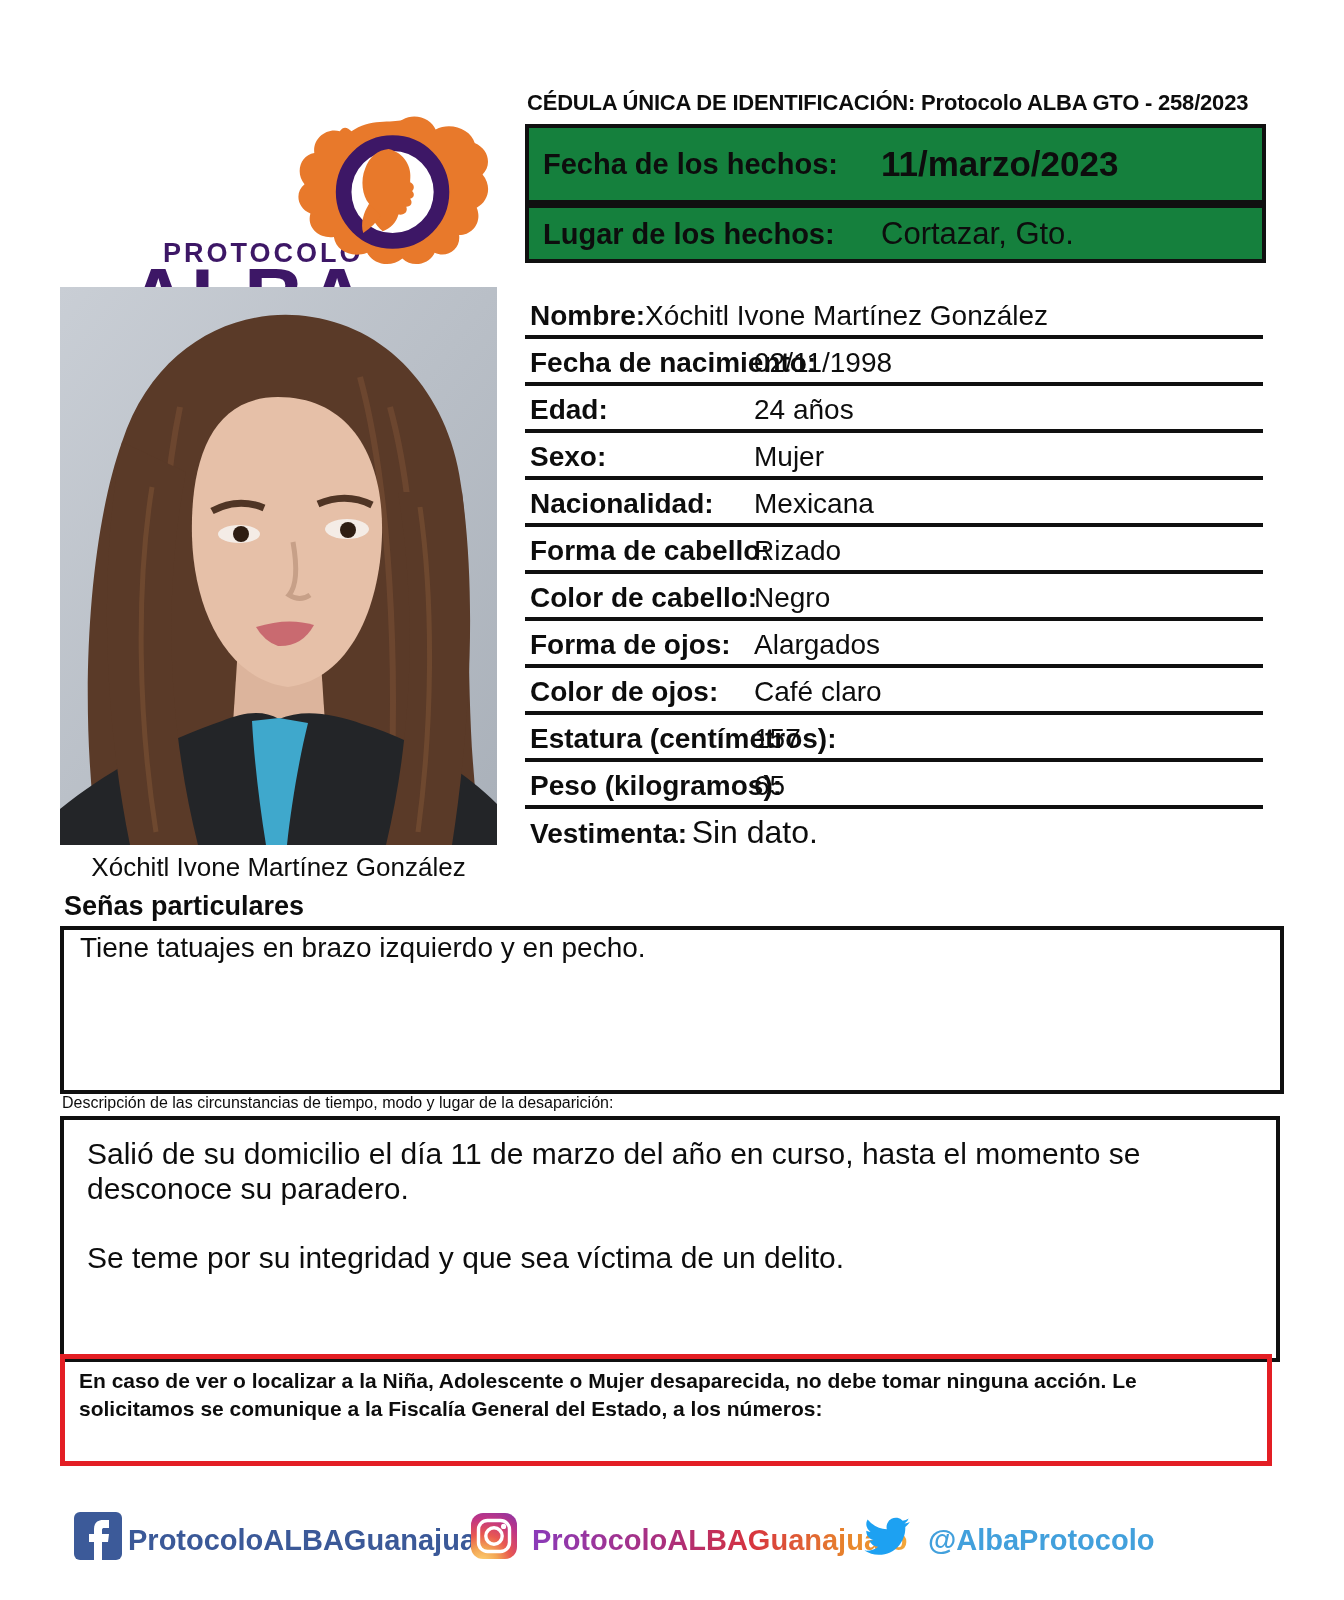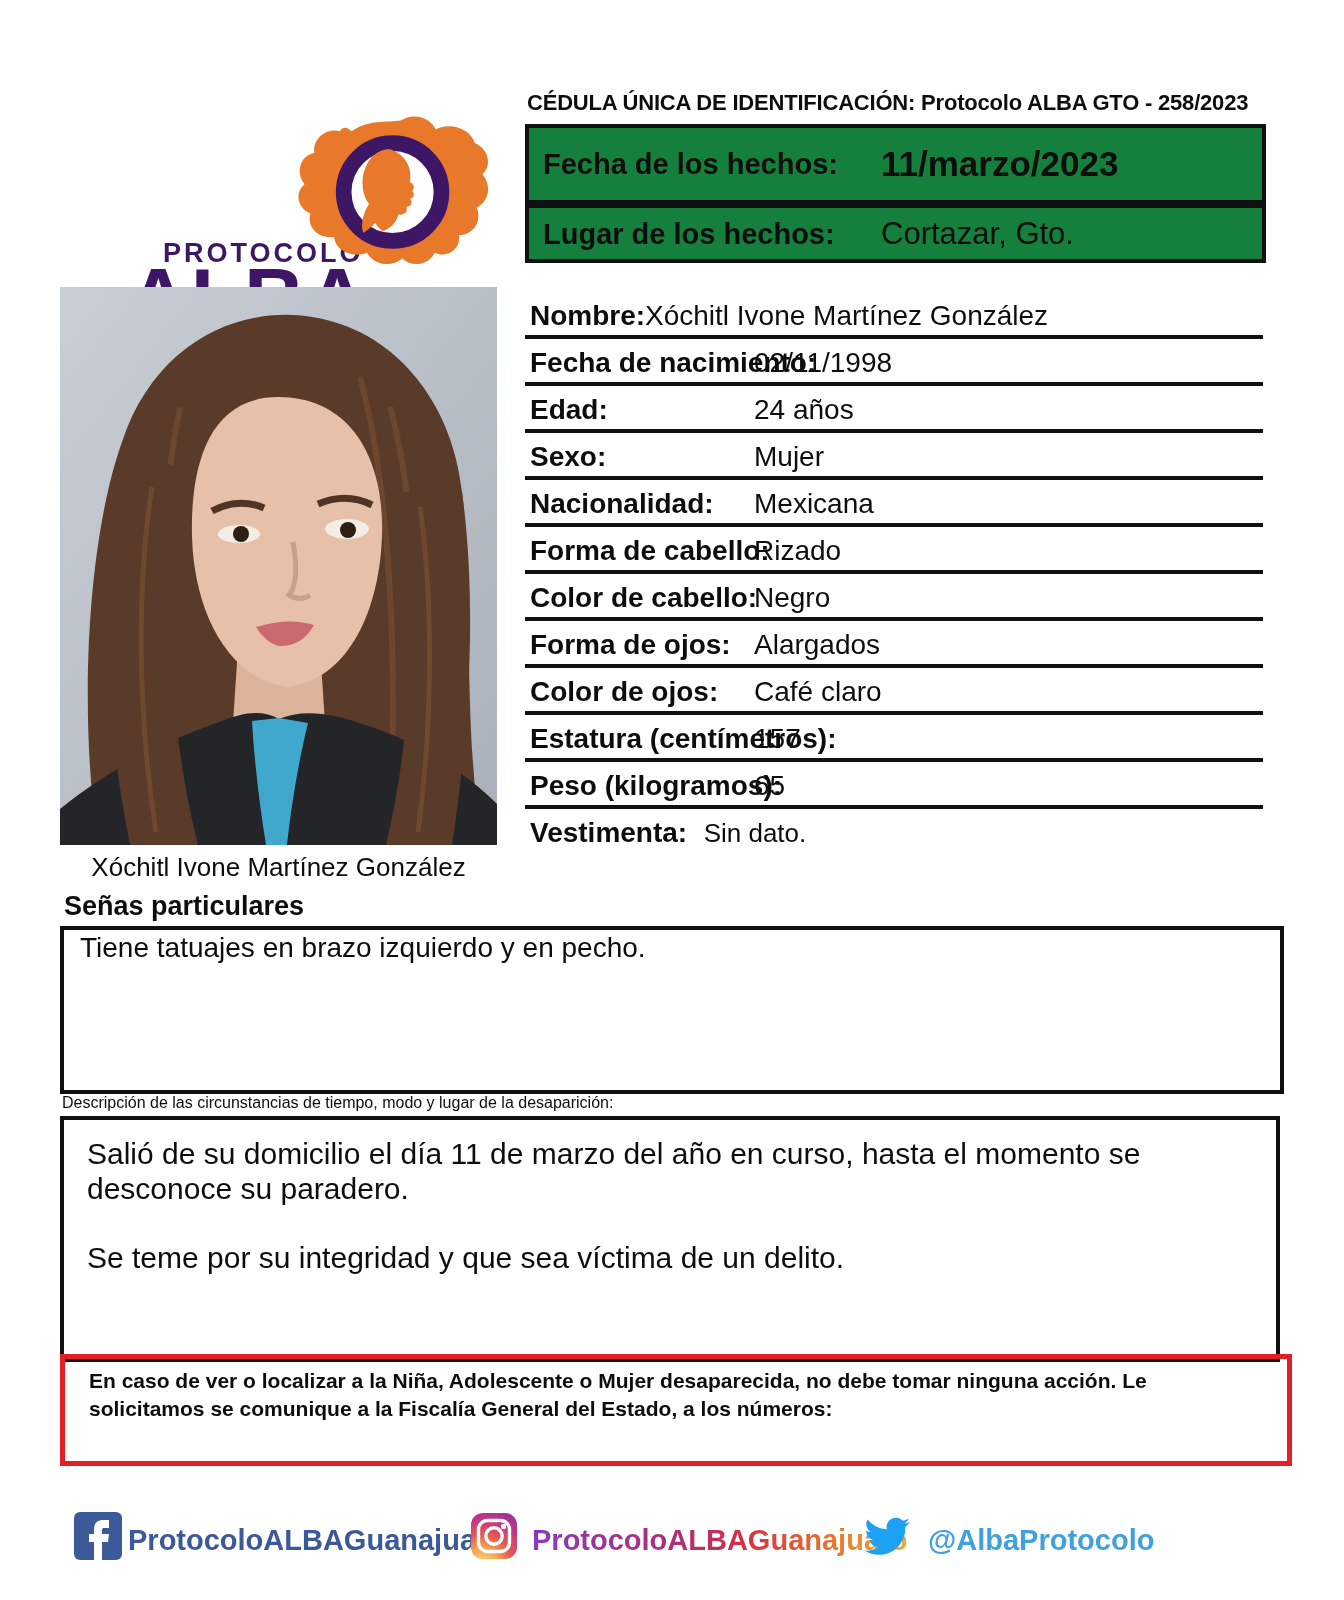--- a/index.html
+++ b/index.html
@@ -28,35 +28,35 @@
   #photo-caption{left:60px;top:852px;width:437px;text-align:center;font-size:26px;}
 
   
   #fields{left:525px;top:292px;width:738px;}
   .frow{position:relative;height:39px;padding:4px 0 0 5px;border-bottom:4px solid #101010;}
   .frow .label{font-weight:bold;font-size:28px;line-height:39px;white-space:nowrap;}
   .frow .value{position:absolute;left:229px;top:4px;font-size:28px;line-height:39px;white-space:nowrap;}
   .row-nombre .value{left:120px;}
   .row-inline{border-bottom:none;}
   .row-inline .label{display:inline;}
-  .row-inline .value{position:static;font-size:26px;margin-left:12px;}
+  .row-inline .value{position:static;font-size:32px;}
 
   
   #senas-heading{left:64px;top:891px;font-size:27px;font-weight:bold;}
   #senas-box{left:60px;top:926px;width:1184px;height:156px;border:4px solid #101010;padding:2px 16px;box-sizing:content-box;}
   #senas-box .txt{font-size:28px;}
 
   
   #desc-heading{left:62px;top:1094px;font-size:16px;font-weight:normal;}
   #desc-box{left:60px;top:1116px;width:1184px;height:222px;border:4px solid #101010;padding:8px 14px;box-sizing:content-box;}
   #desc-box p{margin:9px;font-size:30px;line-height:1.16;}
   #desc-box p + p{margin-top:34px;}
 
   
-  #alert-box{left:60px;top:1354px;width:1174px;height:86px;border:5px solid #E31E24;padding:8px 24px;box-sizing:content-box;}
+  #alert-box{left:60px;top:1354px;width:1174px;height:86px;border:5px solid #E31E24;padding:8px 14px;box-sizing:content-box;}
   #alert-text{font-size:21px;font-weight:bold;line-height:1.32;}
   #alert-phone{font-size:47px;font-weight:bold;color:#D2232A;text-align:center;letter-spacing:-1px;margin-top:0;}
 
   
   .sicon{width:48px;height:48px;}
   #fb-icon{left:74px;top:1512px;}
   #fb-text{left:128px;top:1524px;font-size:29px;font-weight:bold;color:#3B5998;}
   #ig-icon{left:470px;top:1512px;}
   #ig-text{left:532px;top:1524px;font-size:29px;font-weight:bold;
            background:linear-gradient(90deg,#8a3ab9 0%,#b02e74 40%,#d6333f 58%,#e8872b 85%,#f2a73b 100%);

